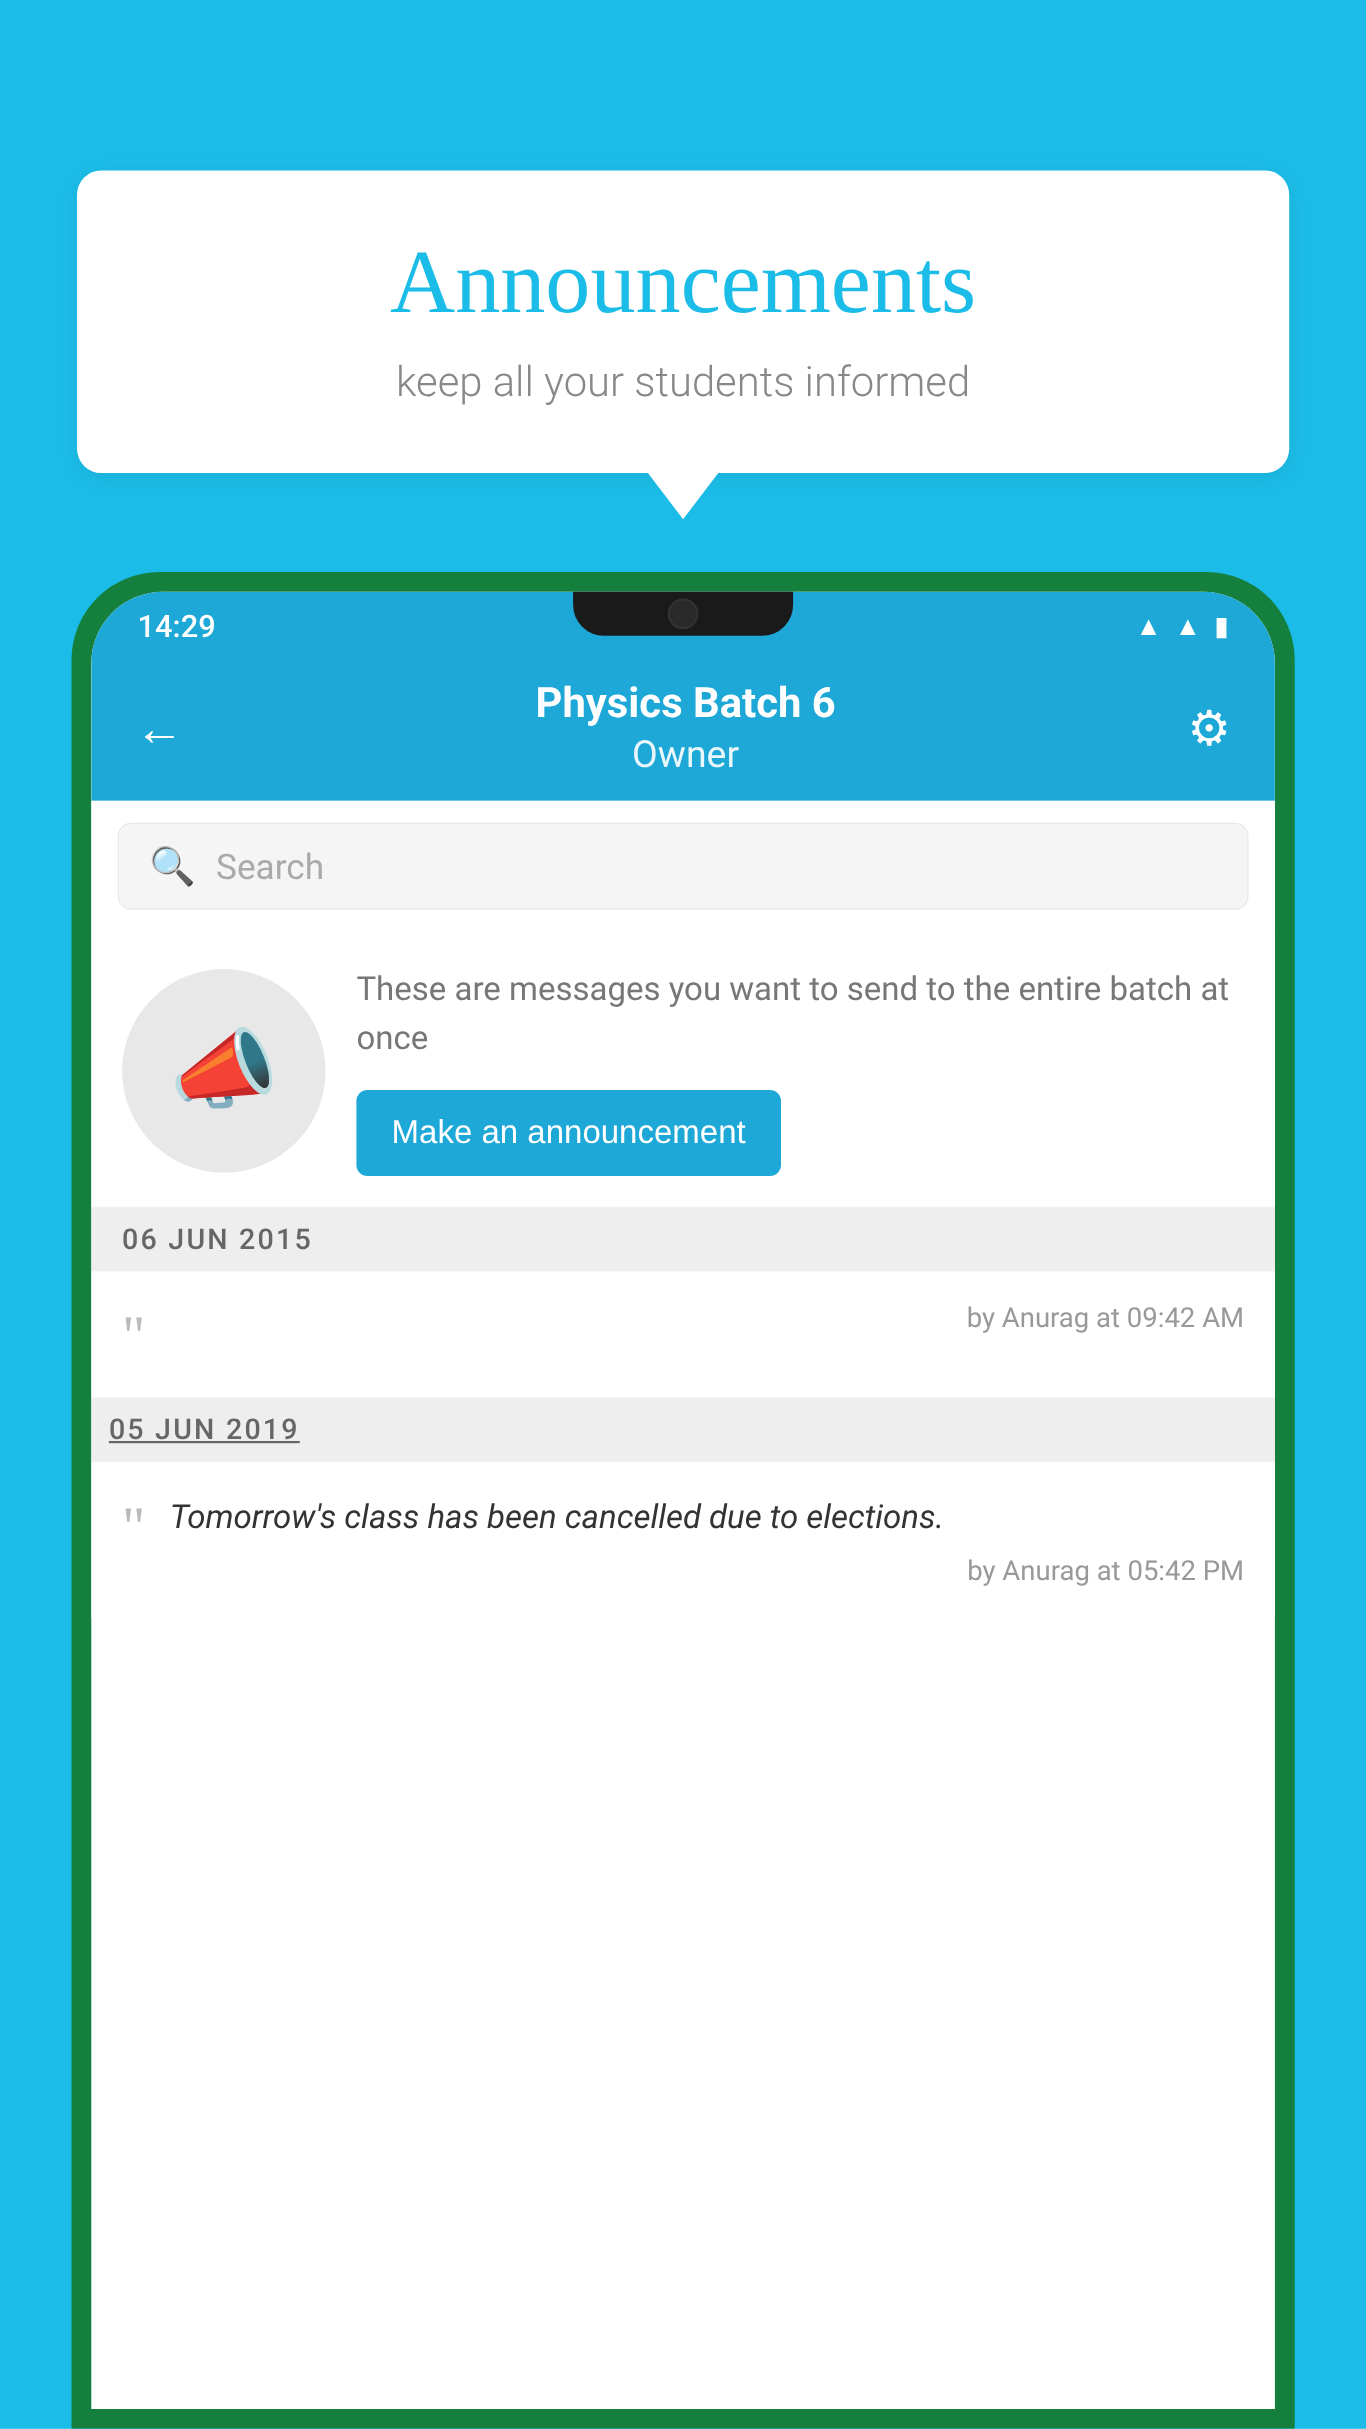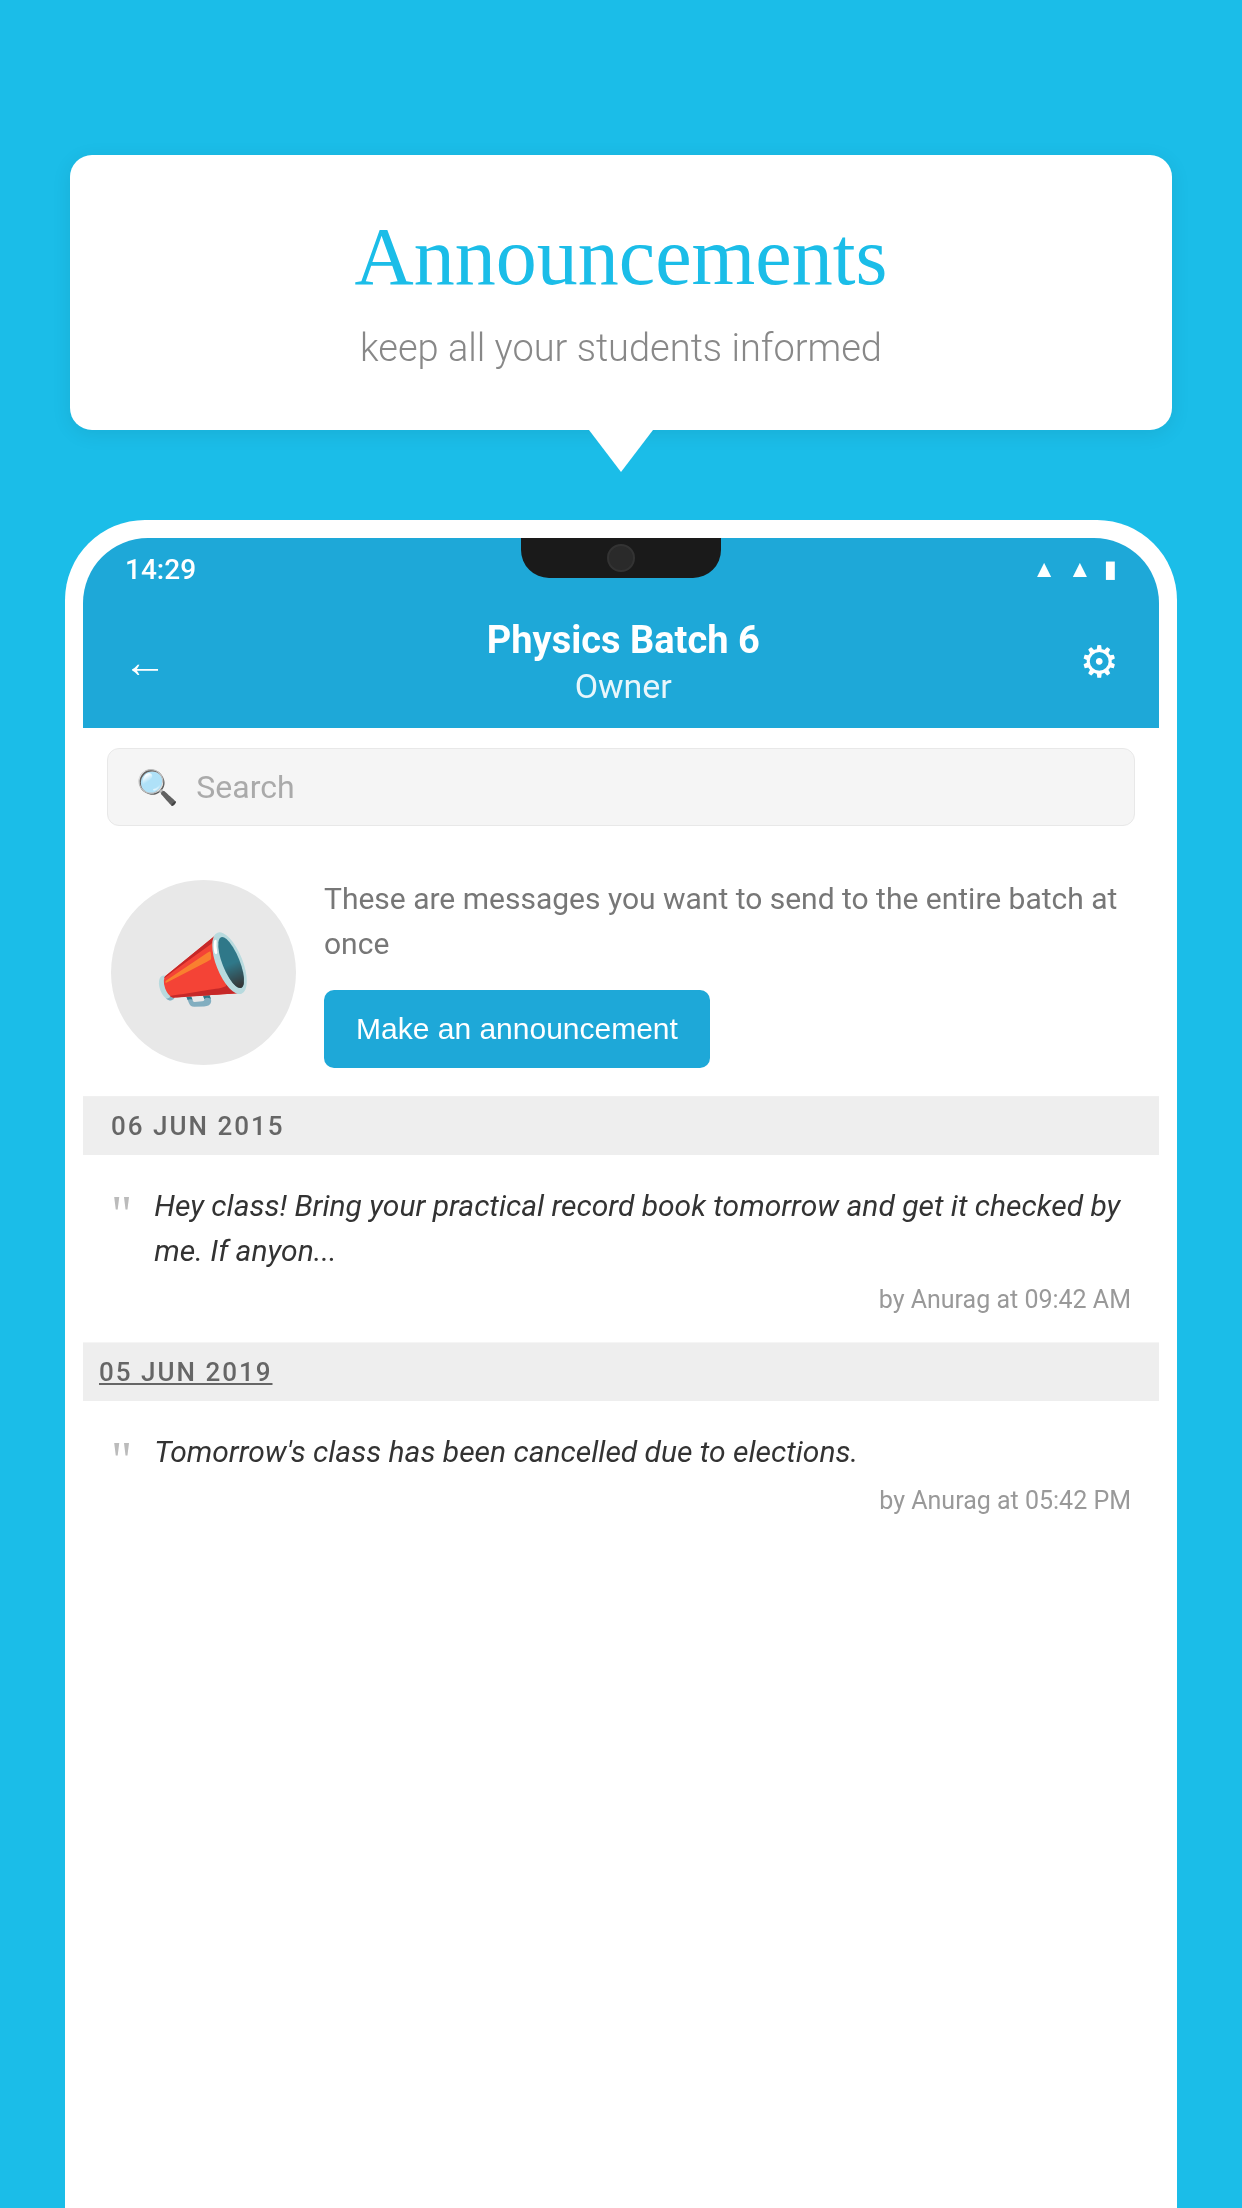--- a/index.html
+++ b/index.html
@@ -55,21 +55,21 @@
     .phone-wrapper {
       position: absolute;
       top: 520px;
       left: 65px;
       right: 65px;
       bottom: 0;
     }
     .phone-frame {
       width: 100%;
       height: 100%;
-      background: #ffffff;
+      background: #15803d;
       border-radius: 80px 80px 0 0;
       padding: 18px;
       position: relative;
     }
     
     .phone-notch {
       position: absolute;
       top: 18px;
       left: 50%;
       transform: translateX(-50%);
@@ -379,21 +379,20 @@
           <p class="prompt-text">These are messages you want to send to the entire batch at once</p>
           <button class="make-announcement-btn">Make an announcement</button>
         </div>
       </div>
 
       <div class="date-divider">06  JUN  2015</div>
 
       <div class="announcement-item">
         <span class="quote-icon">"</span>
         <div class="announcement-content">
-          <p class="announcement-text">Hey class! Bring your practical record book tomorrow and get it checked by me. If anyon...</p>
           <p class="announcement-meta">by Anurag at 09:42 AM</p>
         </div>
       </div>
 
       <div class="date-divider-2">05  JUN  2019</div>
 
       <div class="announcement-item-2">
         <span class="quote-icon">"</span>
         <div class="announcement-content">
           <p class="announcement-text">Tomorrow's class has been cancelled due to elections.</p>

